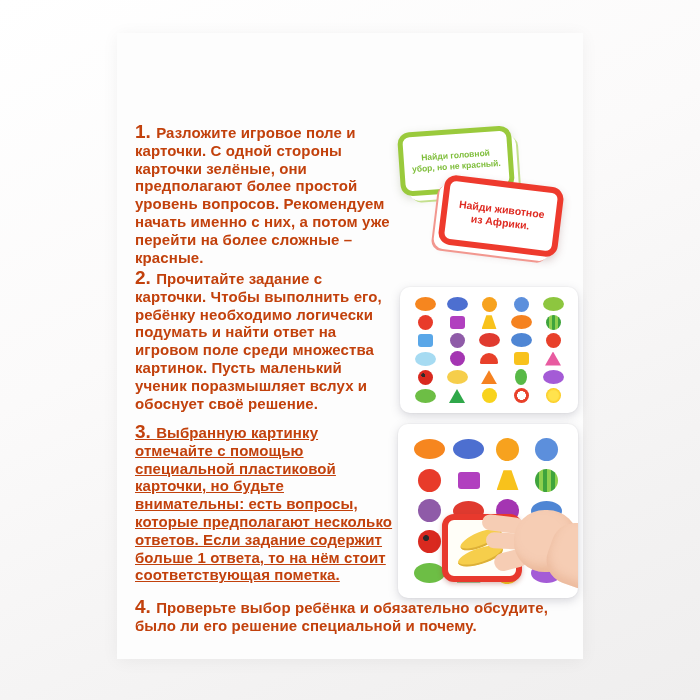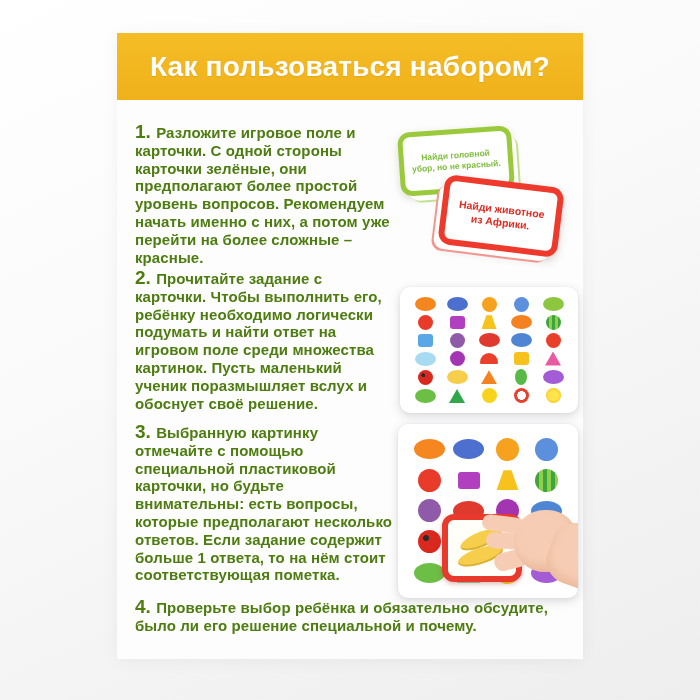--- a/index.html
+++ b/index.html
@@ -24,27 +24,27 @@
     display:flex; align-items:center; justify-content:center;
   }
   .banner h1 {
     color:#ffffff; font-size:28px; font-weight:bold; letter-spacing:.2px;
     text-shadow:0 1px 1px rgba(180,130,0,.25);
   }
 
   
   .para {
     position:absolute; left:18px; width:260px;
-    color:#4d7c0f; font-size:15px; font-weight:bold; line-height:17.8px;
+    color:#c2410c; font-size:15px; font-weight:bold; line-height:17.8px;
     letter-spacing:.1px;
   }
   .para .num { font-size:19px; letter-spacing:0; }
   .para-1 { top:90px; }
   .para-2 { top:236px; }
-  .para-3 { top:390px; }
+  .para-3 { top:390px;text-decoration:underline; }
   .para-4 { top:565px; width:447px; }
 
   
   .cards-group { position:absolute; left:278px; top:90px; width:188px; height:152px; }
   .qcard {
     position:absolute; background:#ffffff; border-radius:12px;
     display:flex; align-items:center; justify-content:center; text-align:center;
     font-weight:bold;
   }
   .qcard-green {
@@ -111,23 +111,20 @@
   .hand-finger1{ left:84px;  top:92px;  width:42px; height:16px; border-radius:9px; transform:rotate(7deg); }
   .hand-finger2{ left:88px;  top:109px; width:44px; height:16px; border-radius:9px; transform:rotate(3deg); }
   .hand-thumb  { left:96px;  top:127px; width:34px; height:18px; border-radius:10px; transform:rotate(-14deg); }
   .hand-arm    { left:150px; top:104px; width:80px; height:62px; border-radius:24px; transform:rotate(20deg); box-shadow:inset 0 -6px 8px rgba(225,165,130,.45); }
 </style>
 </head>
 <body>
 
 <div class="sheet">
 
-  <div class="banner">
-    <h1>Как пользоваться набором?</h1>
-  </div>
 
   <div id="instructions">
       <p class="para para-1"><span class="num">1. </span><span>Разложите игровое поле и карточки. С одной стороны карточки зелёные, они предполагают более простой уровень вопросов. Рекомендуем начать именно с них, а потом уже перейти на более сложные – красные.</span></p>
       <p class="para para-2"><span class="num">2. </span><span>Прочитайте задание с карточки. Чтобы выполнить его, ребёнку необходимо логически подумать и найти ответ на игровом поле среди множества картинок. Пусть маленький ученик поразмышляет вслух и обоснует своё решение.</span></p>
       <p class="para para-3"><span class="num">3. </span><span>Выбранную картинку отмечайте с помощью специальной пластиковой карточки, но будьте внимательны: есть вопросы, которые предполагают несколько ответов. Если задание содержит больше 1 ответа, то на нём стоит соответствующая пометка.</span></p>
       <p class="para para-4"><span class="num">4. </span><span>Проверьте выбор ребёнка и обязательно обсудите, было ли его решение специальной и почему.</span></p>
     </div>
 
   <div class="cards-group">
     <div class="qcard qcard-green">

